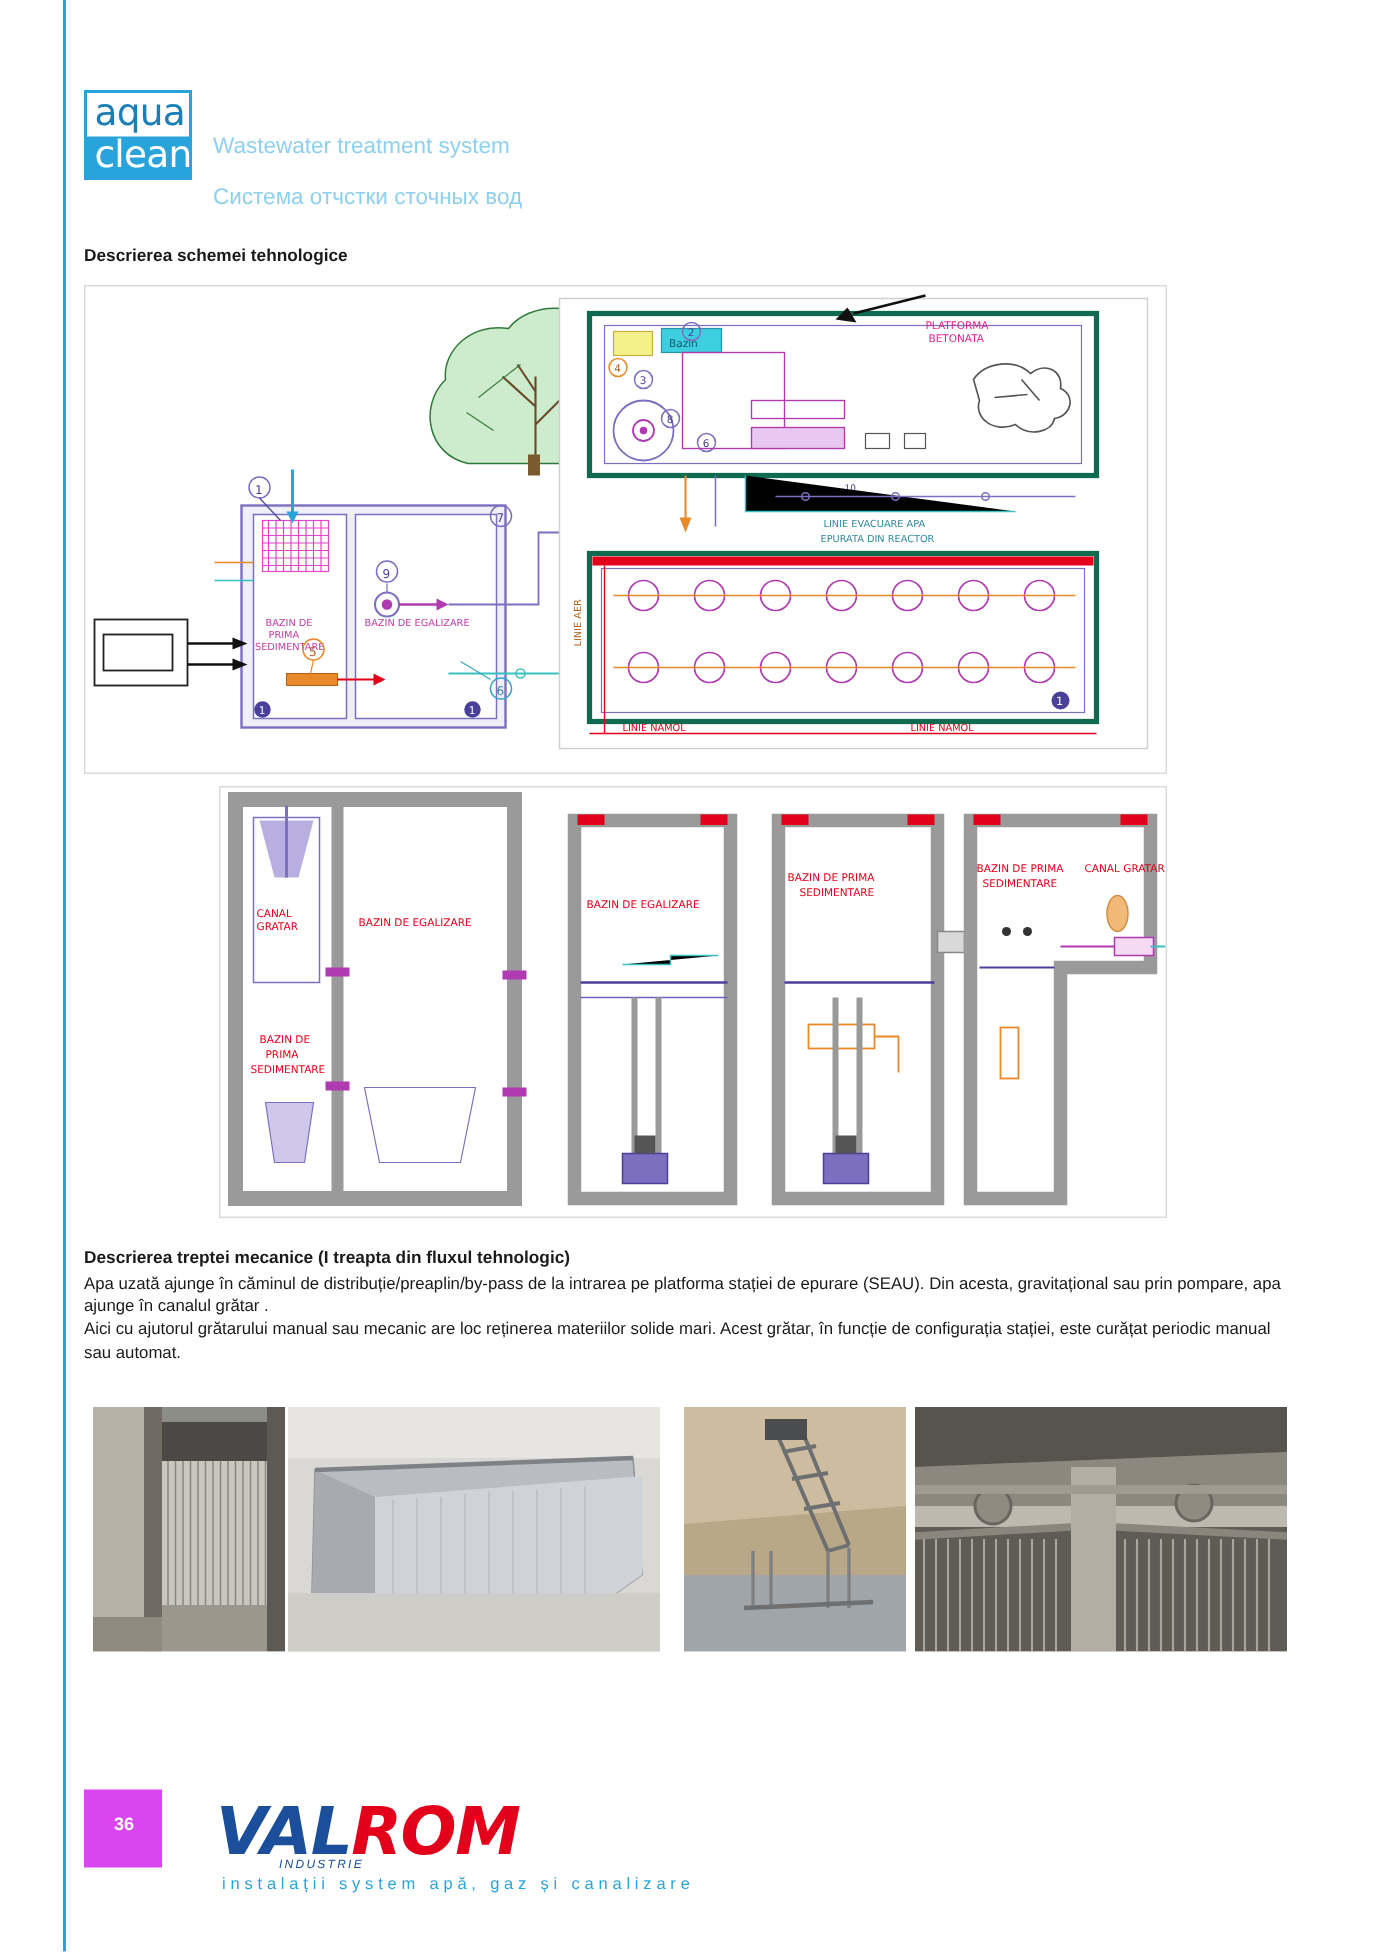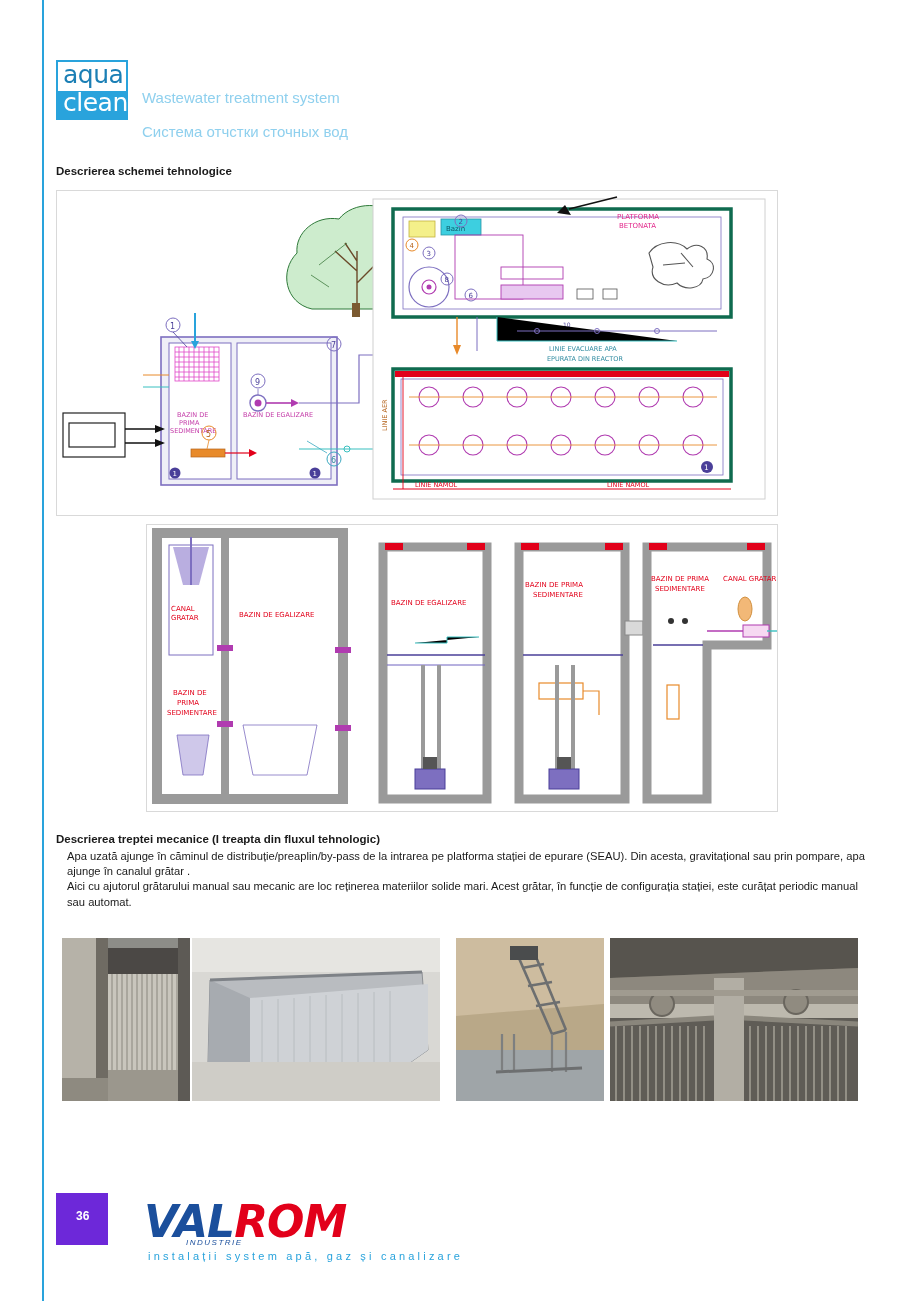--- a/index.html
+++ b/index.html
@@ -103,21 +103,21 @@
   .photo {
     position: absolute;
     overflow: hidden;
     background: #cccccc;
   }
   
   .pagebox {
     position: absolute;
     left: 56px; top: 1193px;
     width: 52px; height: 52px;
-    background: #6d28d9;
+    background: #d946ef;
   }
   .pagenum {
     position: absolute;
     left: 20px; top: 16px;
     color: #ffffff;
     font-size: 12px;
     font-weight: bold;
   }
   .val {
     position: absolute;
@@ -402,21 +402,21 @@
         <path d="M560 106 L622 106" stroke="#b03bb0" stroke-width="1.4"></path>
         <rect x="596" y="100" width="26" height="12" fill="#f6d9f2" stroke="#b03bb0" stroke-width="1"></rect>
         <path d="M620 106 L640 106" stroke="#39c0c0" stroke-width="1.4"></path>
         <path d="M506 120 L556 120" stroke="#4a3f99" stroke-width="1.4"></path>
         <rect x="520" y="160" width="12" height="34" fill="#ffffff" stroke="#e88a2a" stroke-width="1.2"></rect>
       </g>
     </svg>
   </div>
 
   <div class="sec-heading" style="left:56px; top:833px;">Descrierea treptei mecanice (I treapta din fluxul tehnologic)</div>
-  <div class="body-text" style="left:56px; top:849px; white-space:pre-line;margin-left:11px;">Apa uzată ajunge în căminul de distribuție/preaplin/by-pass de la intrarea pe platforma stației de epurare (SEAU). Din acesta, gravitațional sau prin pompare, apa ajunge în canalul grătar .
+  <div class="body-text" style="left:56px; top:849px; white-space:pre-line;">Apa uzată ajunge în căminul de distribuție/preaplin/by-pass de la intrarea pe platforma stației de epurare (SEAU). Din acesta, gravitațional sau prin pompare, apa ajunge în canalul grătar .
 Aici cu ajutorul grătarului manual sau mecanic are loc reținerea materiilor solide mari. Acest grătar, în funcție de configurația stației, este curățat periodic manual sau automat.</div>
 
   <div class="photo" style="left:62px; top:938px; width:128px; height:163px;">
     <svg width="128" height="163" viewBox="0 0 128 163">
       <rect width="128" height="163" fill="#8d8d88"></rect>
       <rect x="0" y="0" width="34" height="163" fill="#b6b2a8"></rect>
       <rect x="34" y="0" width="12" height="163" fill="#6f6b63"></rect>
       <rect x="46" y="10" width="70" height="26" fill="#4b4845"></rect>
       <rect x="46" y="36" width="74" height="96" fill="#c9c6bd"></rect>
       <g stroke="#8a877e" stroke-width="1">

